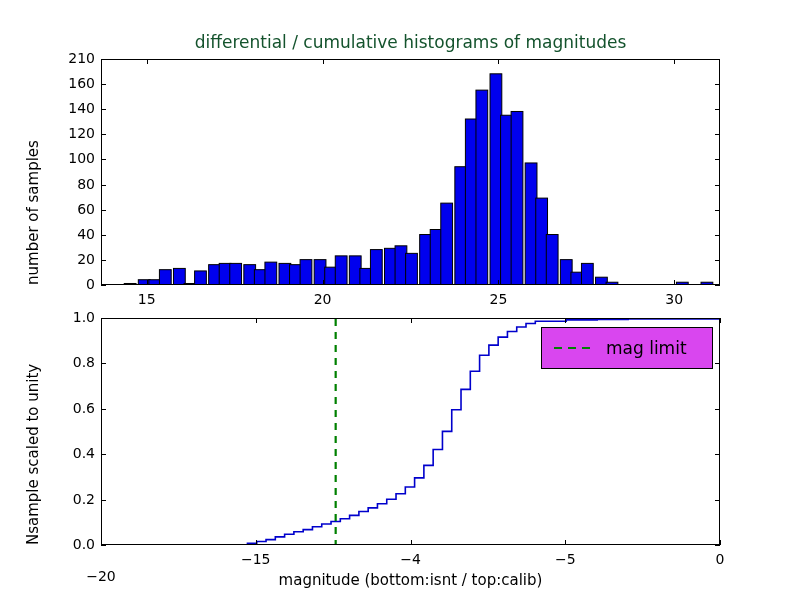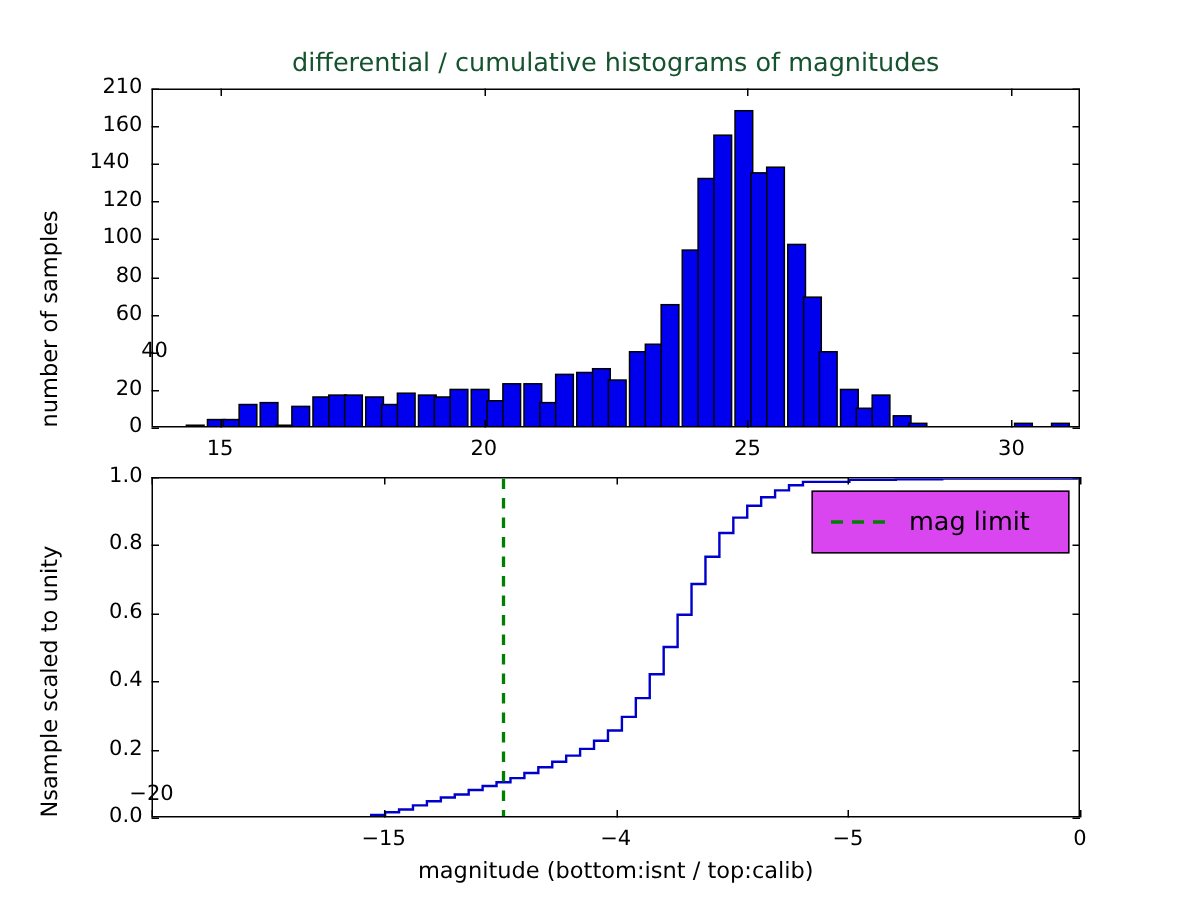--- a/index.html
+++ b/index.html
@@ -82,36 +82,36 @@
   </div>
   <div id="top-ticks">
       <div style="position: absolute; left: 101px; top: 285px; width: 5px; height: 1px; background: rgb(0, 0, 0);"></div>
       <div style="position: absolute; left: 715px; top: 285px; width: 5px; height: 1px; background: rgb(0, 0, 0);"></div>
       <div class="tlab ytick-lab" style="left: 51px; top: 276px; width: 44px;">0</div>
       <div style="position: absolute; left: 101px; top: 259.889px; width: 5px; height: 1px; background: rgb(0, 0, 0);"></div>
       <div style="position: absolute; left: 715px; top: 259.889px; width: 5px; height: 1px; background: rgb(0, 0, 0);"></div>
       <div class="tlab ytick-lab" style="left: 51px; top: 250.889px; width: 44px;">20</div>
       <div style="position: absolute; left: 101px; top: 234.778px; width: 5px; height: 1px; background: rgb(0, 0, 0);"></div>
       <div style="position: absolute; left: 715px; top: 234.778px; width: 5px; height: 1px; background: rgb(0, 0, 0);"></div>
-      <div class="tlab ytick-lab" style="left: 68px; top: 225.778px; width: 44px;">40</div>
+      <div class="tlab ytick-lab" style="left: 51px; top: 225.778px; width: 44px;">40</div>
       <div style="position: absolute; left: 101px; top: 209.667px; width: 5px; height: 1px; background: rgb(0, 0, 0);"></div>
       <div style="position: absolute; left: 715px; top: 209.667px; width: 5px; height: 1px; background: rgb(0, 0, 0);"></div>
       <div class="tlab ytick-lab" style="left: 51px; top: 200.667px; width: 44px;">60</div>
       <div style="position: absolute; left: 101px; top: 184.556px; width: 5px; height: 1px; background: rgb(0, 0, 0);"></div>
       <div style="position: absolute; left: 715px; top: 184.556px; width: 5px; height: 1px; background: rgb(0, 0, 0);"></div>
       <div class="tlab ytick-lab" style="left: 51px; top: 175.556px; width: 44px;">80</div>
       <div style="position: absolute; left: 101px; top: 159.444px; width: 5px; height: 1px; background: rgb(0, 0, 0);"></div>
       <div style="position: absolute; left: 715px; top: 159.444px; width: 5px; height: 1px; background: rgb(0, 0, 0);"></div>
       <div class="tlab ytick-lab" style="left: 51px; top: 150.444px; width: 44px;">100</div>
       <div style="position: absolute; left: 101px; top: 134.333px; width: 5px; height: 1px; background: rgb(0, 0, 0);"></div>
       <div style="position: absolute; left: 715px; top: 134.333px; width: 5px; height: 1px; background: rgb(0, 0, 0);"></div>
       <div class="tlab ytick-lab" style="left: 51px; top: 125.333px; width: 44px;">120</div>
       <div style="position: absolute; left: 101px; top: 109.222px; width: 5px; height: 1px; background: rgb(0, 0, 0);"></div>
       <div style="position: absolute; left: 715px; top: 109.222px; width: 5px; height: 1px; background: rgb(0, 0, 0);"></div>
-      <div class="tlab ytick-lab" style="left: 51px; top: 100.222px; width: 44px; text-align: center;">140</div>
+      <div class="tlab ytick-lab" style="left: 51px; top: 100.222px; width: 44px;">140</div>
       <div style="position: absolute; left: 101px; top: 84.1111px; width: 5px; height: 1px; background: rgb(0, 0, 0);"></div>
       <div style="position: absolute; left: 715px; top: 84.1111px; width: 5px; height: 1px; background: rgb(0, 0, 0);"></div>
       <div class="tlab ytick-lab" style="left: 51px; top: 75.1111px; width: 44px;">160</div>
       <div style="position: absolute; left: 101px; top: 59px; width: 5px; height: 1px; background: rgb(0, 0, 0);"></div>
       <div style="position: absolute; left: 715px; top: 59px; width: 5px; height: 1px; background: rgb(0, 0, 0);"></div>
       <div class="tlab ytick-lab" style="left: 51px; top: 50px; width: 44px;">210</div>
       <div style="position: absolute; left: 146.722px; top: 280px; width: 1px; height: 5px; background: rgb(0, 0, 0);"></div>
       <div style="position: absolute; left: 146.722px; top: 59px; width: 1px; height: 5px; background: rgb(0, 0, 0);"></div>
       <div class="tlab xtick-lab" style="left: 116.722px; top: 291px; width: 60px;">15</div>
       <div style="position: absolute; left: 322.574px; top: 280px; width: 1px; height: 5px; background: rgb(0, 0, 0);"></div>
@@ -146,21 +146,21 @@
       <div style="position: absolute; left: 715px; top: 408.8px; width: 5px; height: 1px; background: rgb(0, 0, 0);"></div>
       <div class="tlab ytick-lab" style="left: 51px; top: 399.8px; width: 44px;">0.6</div>
       <div style="position: absolute; left: 101px; top: 363.4px; width: 5px; height: 1px; background: rgb(0, 0, 0);"></div>
       <div style="position: absolute; left: 715px; top: 363.4px; width: 5px; height: 1px; background: rgb(0, 0, 0);"></div>
       <div class="tlab ytick-lab" style="left: 51px; top: 354.4px; width: 44px;">0.8</div>
       <div style="position: absolute; left: 101px; top: 318px; width: 5px; height: 1px; background: rgb(0, 0, 0);"></div>
       <div style="position: absolute; left: 715px; top: 318px; width: 5px; height: 1px; background: rgb(0, 0, 0);"></div>
       <div class="tlab ytick-lab" style="left: 51px; top: 309px; width: 44px;">1.0</div>
       <div style="position: absolute; left: 101px; top: 540px; width: 1px; height: 5px; background: rgb(0, 0, 0);"></div>
       <div style="position: absolute; left: 101px; top: 318px; width: 1px; height: 5px; background: rgb(0, 0, 0);"></div>
-      <div class="tlab xtick-lab" style="left: 71px; top: 521px; width: 60px; text-align: center;">−20</div>
+      <div class="tlab xtick-lab" style="left: 71px; top: 568px; width: 60px; text-align: center;">−20</div>
       <div style="position: absolute; left: 255.75px; top: 540px; width: 1px; height: 5px; background: rgb(0, 0, 0);"></div>
       <div style="position: absolute; left: 255.75px; top: 318px; width: 1px; height: 5px; background: rgb(0, 0, 0);"></div>
       <div class="tlab xtick-lab" style="left: 225.75px; top: 551px; width: 60px;">−15</div>
       <div style="position: absolute; left: 410.5px; top: 540px; width: 1px; height: 5px; background: rgb(0, 0, 0);"></div>
       <div style="position: absolute; left: 410.5px; top: 318px; width: 1px; height: 5px; background: rgb(0, 0, 0);"></div>
       <div class="tlab xtick-lab" style="left: 380.5px; top: 551px; width: 60px;">−4</div>
       <div style="position: absolute; left: 565.25px; top: 540px; width: 1px; height: 5px; background: rgb(0, 0, 0);"></div>
       <div style="position: absolute; left: 565.25px; top: 318px; width: 1px; height: 5px; background: rgb(0, 0, 0);"></div>
       <div class="tlab xtick-lab" style="left: 535.25px; top: 551px; width: 60px;">−5</div>
       <div style="position: absolute; left: 720px; top: 540px; width: 1px; height: 5px; background: rgb(0, 0, 0);"></div>

